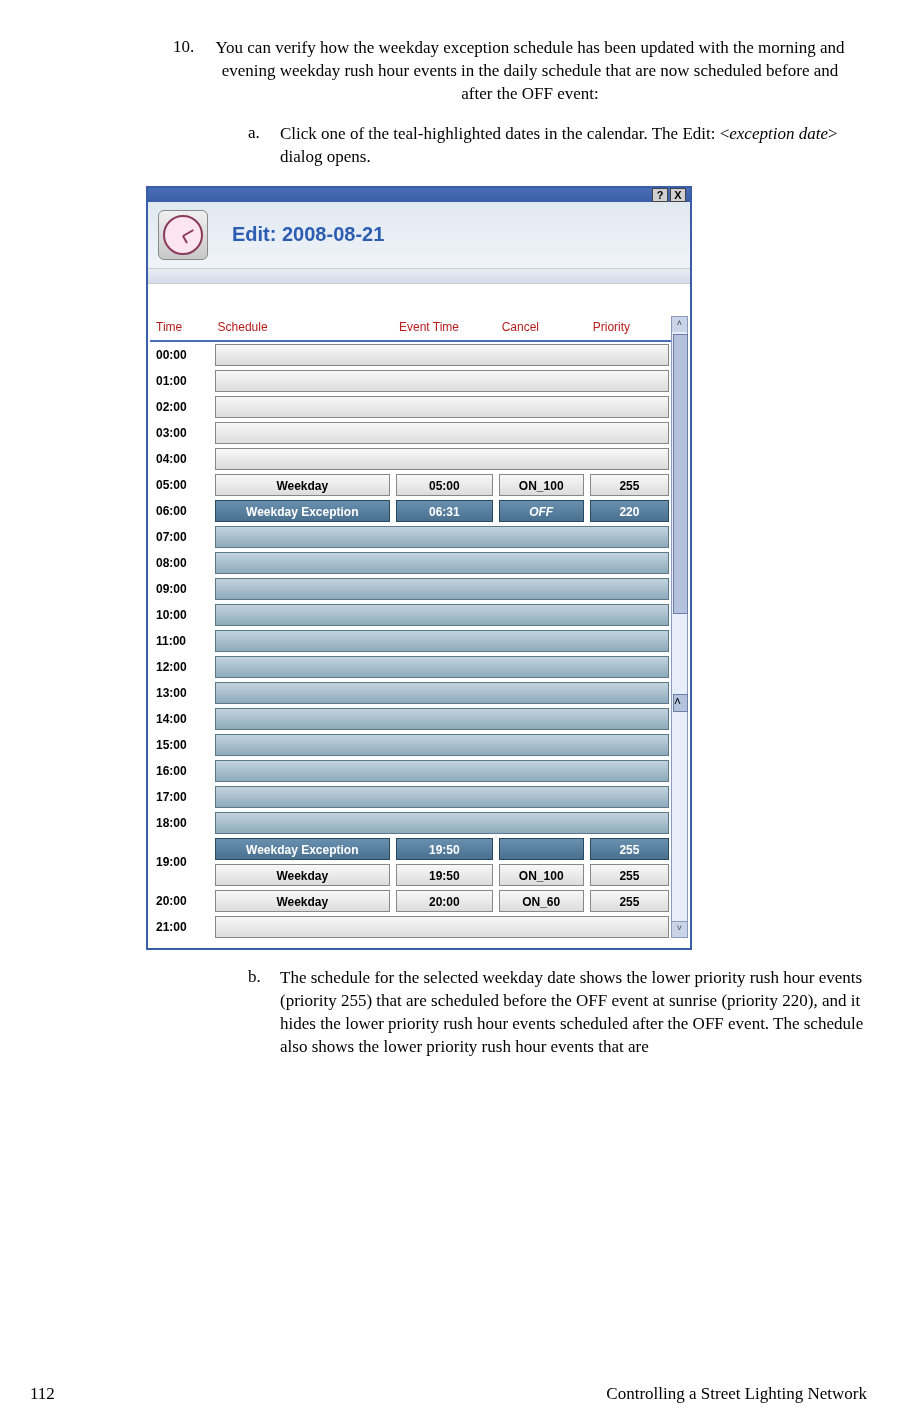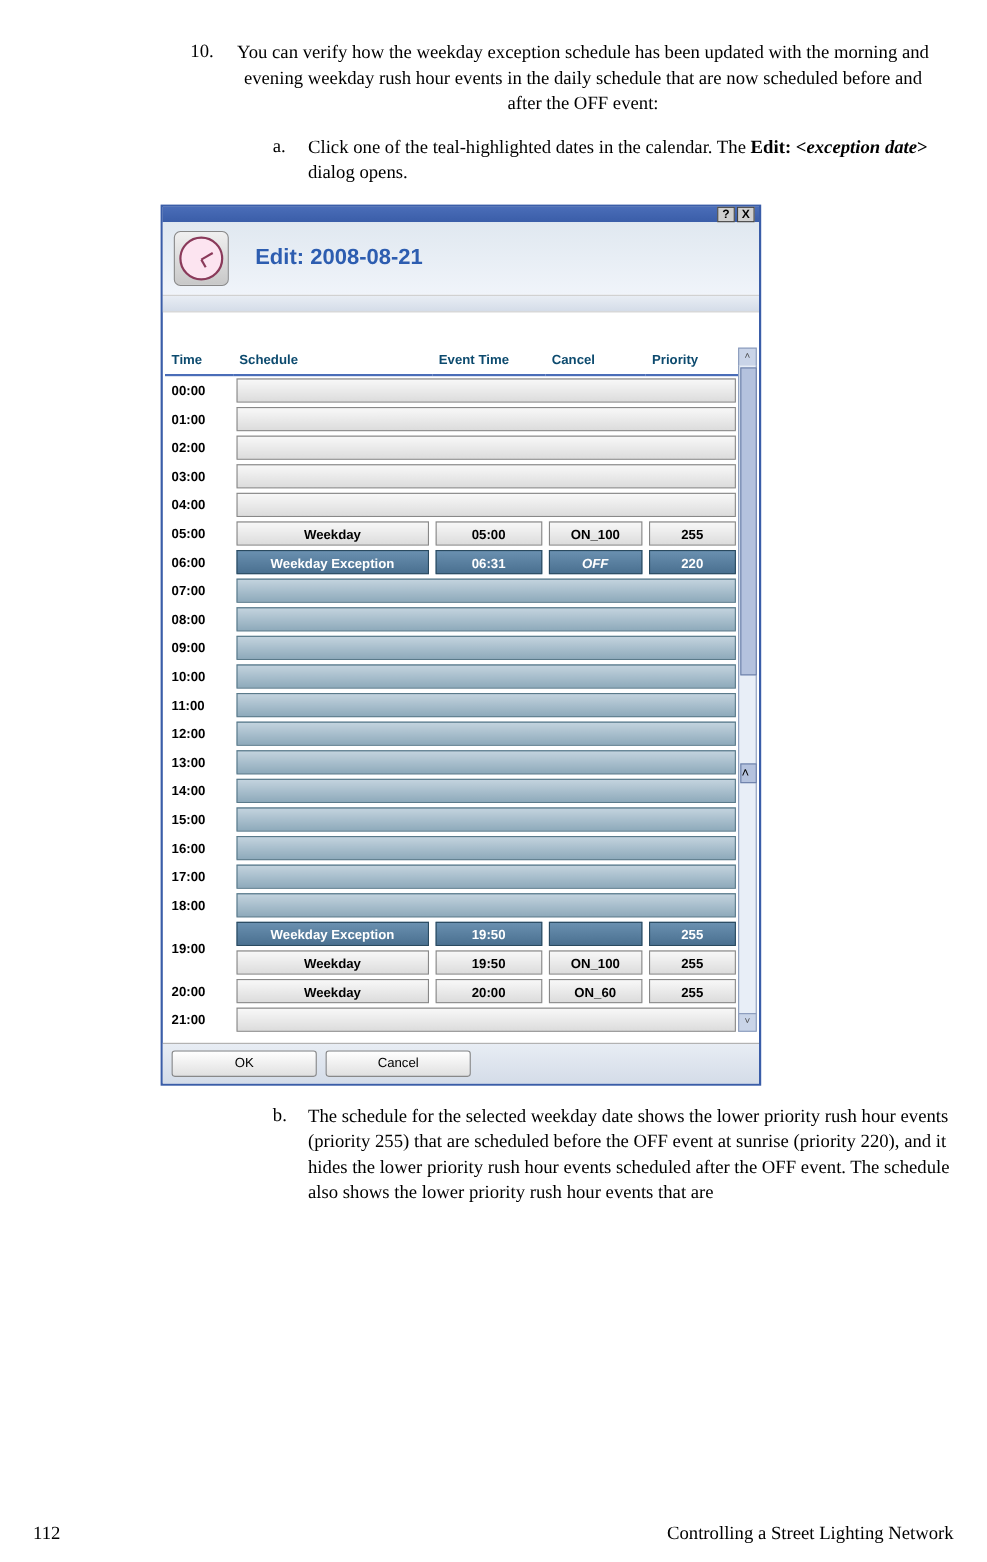--- a/index.html
+++ b/index.html
@@ -28,21 +28,21 @@
   }
   .sub-letter {
     position: absolute;
     left: 218px;
   }
   .sub-text {
     margin-left: 250px;
     margin-right: 0;
     line-height: 1.35;
   }
-  .bold { font-weight: bold; }
+  .bold { font-weight: normal; }
   .italic { font-style: italic; }
 
   
   .dialog-wrap {
     margin: 8px 0 12px 116px;
     width: 542px;
     border: 2px solid #3a5da8;
     background: #fff;
     font-family: Verdana, Arial, sans-serif;
     font-size: 12px;
@@ -149,22 +149,22 @@
     background: #b4c2de;
     border: 1px solid #6a7ea8;
     box-sizing: border-box;
   }
   table.sched {
     border-collapse: collapse;
     width: calc(100% - 20px);
     margin: 2px 0 0 2px;
   }
   table.sched th {
-    color: #0c4a6e;
-    font-weight: bold;
+    color: #b91c1c;
+    font-weight: normal;
     text-align: left;
     font-size: 12px;
     padding: 6px 6px;
     background: #fff;
     border-bottom: 2px solid #4a6db8;
   }
   table.sched td {
     padding: 2px 3px;
     border-right: 0;
   }
@@ -456,24 +456,20 @@
             <tr>
               <td class="time-cell" rowspan="1">21:00</td>
               <td colspan="4">
                 <div class="cell-empty"></div>
               </td>
             </tr>
           </tbody>
     </table>
   </div>
 
-  <div class="footer-bar">
-    <div class="dlg-btn">OK</div>
-    <div class="dlg-btn">Cancel</div>
-  </div>
 </div>
 
 <div style="position:relative; margin-top:8px;">
   <span class="sub-letter">b.</span>
   <p class="sub-text">The schedule for the selected weekday date shows the lower priority rush hour events (priority 255) that are scheduled before the OFF event at sunrise (priority 220), and it hides the lower priority rush hour events scheduled after the OFF event.  The schedule also shows the lower priority rush hour events that are</p>
 </div>
 
 <div class="page-footer">
   <span>112</span>
   <span>Controlling a Street Lighting Network</span>

